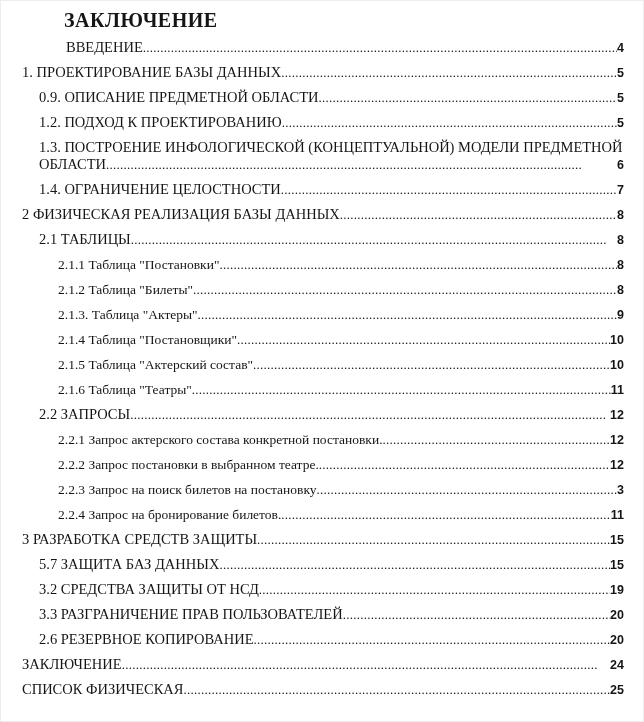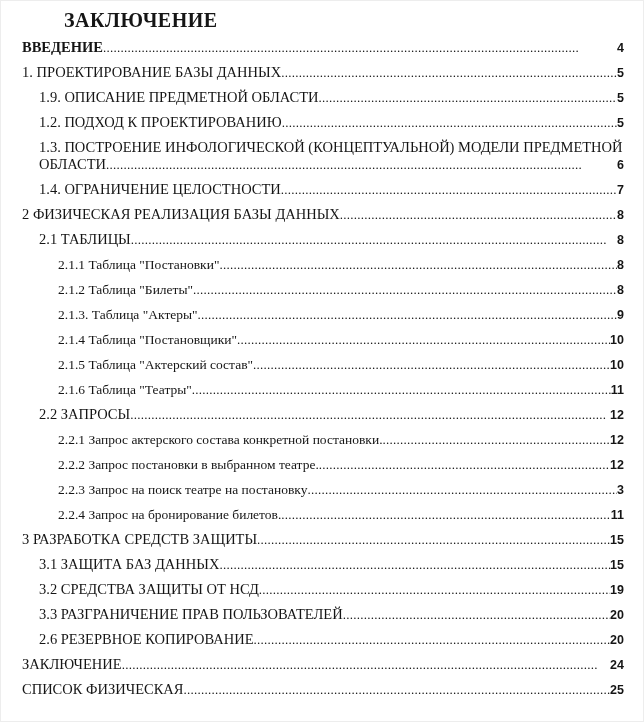--- a/index.html
+++ b/index.html
@@ -24,21 +24,21 @@
   .toc-list { width: 100%; }
   .toc-entry {
     margin: 0 0 7px 0;
     line-height: 17px;
     font-size: 14.5px;
   }
   .toc-entry.two-line { margin-bottom: 7px; }
   .toc-entry.lvl1 { margin-left: 17px; }
   .toc-entry.lvl2 { margin-left: 36px; font-size: 13.5px; }
   .toc-entry.bold .entry-text,
-  .toc-entry.bold .first-line { font-weight: bold; }
+  .toc-entry.bold .first-line { font-weight: normal; margin-left: 44px; }
   .first-line { white-space: nowrap; }
   .leader-line {
     display: flex;
     align-items: baseline;
     width: 100%;
   }
   .entry-text { white-space: nowrap; flex: 0 0 auto; }
   .leader {
     flex: 1 1 auto;
     overflow: hidden;
@@ -76,21 +76,21 @@
 
     <div class="leader-line">
       <span class="entry-text">1. ПРОЕКТИРОВАНИЕ БАЗЫ ДАННЫХ</span>
       <span class="leader"></span>
       <span class="pagenum">5</span>
     </div>
   </div>
       <div class="toc-entry lvl1">
 
     <div class="leader-line">
-      <span class="entry-text">1.9. ОПИСАНИЕ ПРЕДМЕТНОЙ ОБЛАСТИ</span>
+      <span class="entry-text">0.9. ОПИСАНИЕ ПРЕДМЕТНОЙ ОБЛАСТИ</span>
       <span class="leader"></span>
       <span class="pagenum">5</span>
     </div>
   </div>
       <div class="toc-entry lvl1">
 
     <div class="leader-line">
       <span class="entry-text">1.2. ПОДХОД К ПРОЕКТИРОВАНИЮ</span>
       <span class="leader"></span>
       <span class="pagenum">5</span>
@@ -196,21 +196,21 @@
 
     <div class="leader-line">
       <span class="entry-text">2.2.2 Запрос постановки в выбранном театре.</span>
       <span class="leader"></span>
       <span class="pagenum">12</span>
     </div>
   </div>
       <div class="toc-entry lvl2">
 
     <div class="leader-line">
-      <span class="entry-text">2.2.3 Запрос на поиск театре на постановку</span>
+      <span class="entry-text">2.2.3 Запрос на поиск билетов на постановку</span>
       <span class="leader"></span>
       <span class="pagenum">3</span>
     </div>
   </div>
       <div class="toc-entry lvl2">
 
     <div class="leader-line">
       <span class="entry-text">2.2.4 Запрос на бронирование билетов.</span>
       <span class="leader"></span>
       <span class="pagenum">11</span>
@@ -220,21 +220,21 @@
 
     <div class="leader-line">
       <span class="entry-text">3 РАЗРАБОТКА СРЕДСТВ ЗАЩИТЫ</span>
       <span class="leader"></span>
       <span class="pagenum">15</span>
     </div>
   </div>
       <div class="toc-entry lvl1">
 
     <div class="leader-line">
-      <span class="entry-text">3.1 ЗАЩИТА БАЗ ДАННЫХ</span>
+      <span class="entry-text">5.7 ЗАЩИТА БАЗ ДАННЫХ</span>
       <span class="leader"></span>
       <span class="pagenum">15</span>
     </div>
   </div>
       <div class="toc-entry lvl1">
 
     <div class="leader-line">
       <span class="entry-text">3.2 СРЕДСТВА ЗАЩИТЫ ОТ НСД</span>
       <span class="leader"></span>
       <span class="pagenum">19</span>

